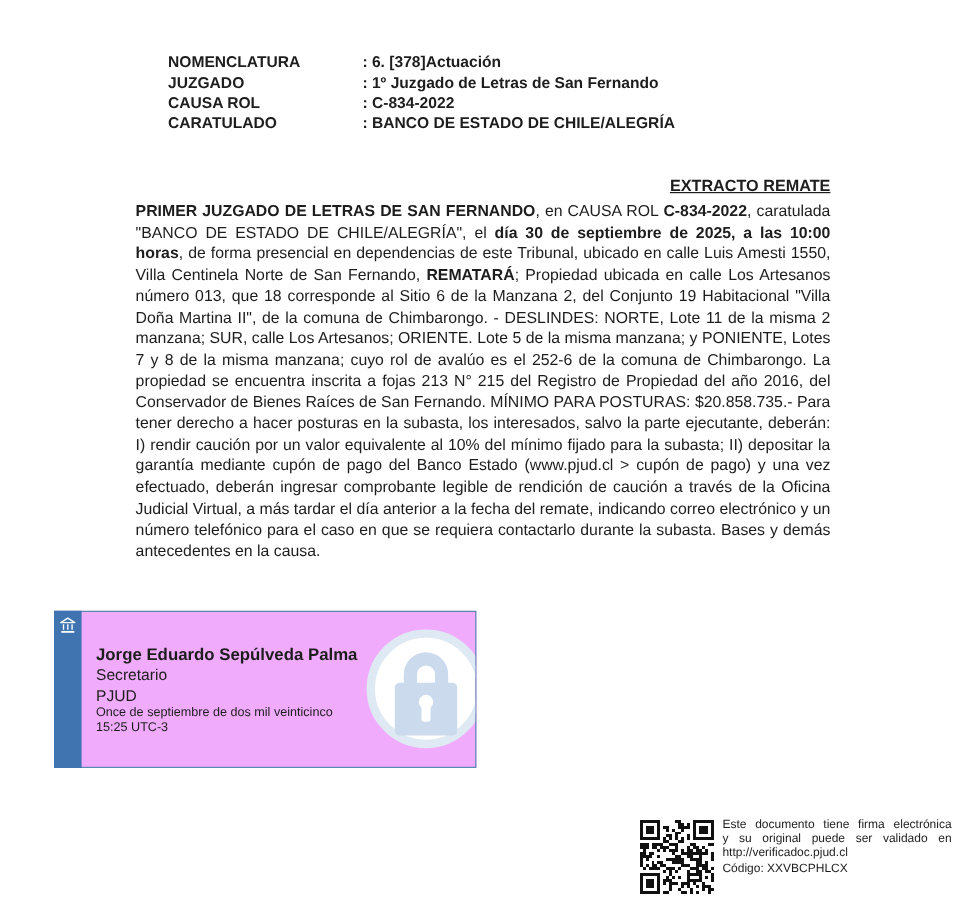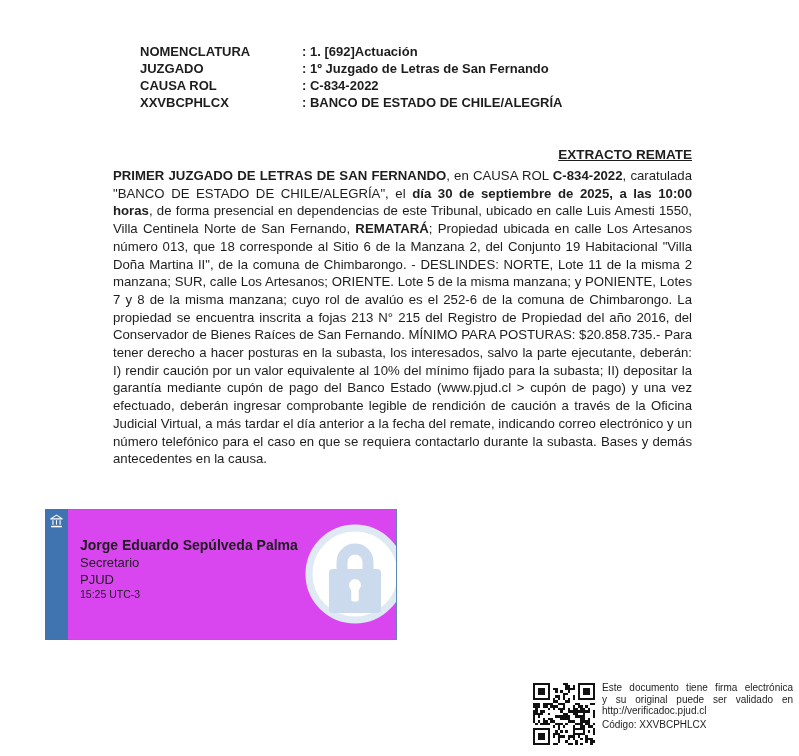--- a/index.html
+++ b/index.html
@@ -23,21 +23,21 @@
     text-decoration: underline; line-height: 17px; margin-bottom: 4px;
   }
   .doc-body {
     font-size: 13.2px; line-height: 17.7px; text-align: justify;
   }
   .doc-body .seg-b { font-weight: bold; margin-top: 40px; }
 
   
   .sig-box {
     position: absolute; left: 45px; top: 509px; width: 352px; height: 131px;
-    border: 1px solid #5c88b4; background: #d946ef;
+    border: 1px solid #5c88b4; background: #f0abfc;
   }
   .sig-bar {
     position: absolute; left: -1px; top: -1px; bottom: -1px; width: 23px;
     display: flex; justify-content: center;
   }
   .sig-bar svg { margin-top: 5px; }
   .sig-content {
     position: absolute; left: 23px; top: 0; right: 0; bottom: 0;
     padding: 26px 0 0 11px; overflow: hidden;
   }
@@ -56,32 +56,32 @@
   .footer-code { margin-top: 2px; font-size: 10px; }
 </style>
 </head>
 <body>
 
 <div>
 
   <div class="header-table">
     <div class="header-row">
       <span class="hlabel">NOMENCLATURA</span>
-      <span class="hvalue">: 1. [692]Actuación</span>
+      <span class="hvalue">: 6. [378]Actuación</span>
     </div>
     <div class="header-row">
       <span class="hlabel">JUZGADO</span>
       <span class="hvalue">: 1º Juzgado de Letras de San Fernando</span>
     </div>
     <div class="header-row">
       <span class="hlabel">CAUSA ROL</span>
       <span class="hvalue">: C-834-2022</span>
     </div>
     <div class="header-row">
-      <span class="hlabel">XXVBCPHLCX</span>
+      <span class="hlabel">CARATULADO</span>
       <span class="hvalue">: BANCO DE ESTADO DE CHILE/ALEGRÍA</span>
     </div>
   </div>
 
   <div class="text-block">
     <div class="doc-title">EXTRACTO REMATE</div>
     <div class="doc-body"><span class="seg-b">PRIMER JUZGADO DE LETRAS DE SAN FERNANDO</span><span>, en CAUSA ROL </span><span class="seg-b">C-834-2022</span><span>, caratulada "BANCO DE ESTADO DE CHILE/ALEGRÍA", el </span><span class="seg-b">día 30 de septiembre de 2025, a las 10:00 horas</span><span>, de forma presencial en dependencias de este Tribunal, ubicado en calle Luis Amesti 1550, Villa Centinela Norte de San Fernando, </span><span class="seg-b">REMATARÁ</span><span>; Propiedad ubicada en calle Los Artesanos número 013, que 18 corresponde al Sitio 6 de la Manzana 2, del Conjunto 19 Habitacional "Villa Doña Martina II", de la comuna de Chimbarongo. - DESLINDES: NORTE, Lote 11 de la misma 2 manzana; SUR, calle Los Artesanos; ORIENTE. Lote 5 de la misma manzana; y PONIENTE, Lotes 7 y 8 de la misma manzana; cuyo rol de avalúo es el 252-6 de la comuna de Chimbarongo. La propiedad se encuentra inscrita a fojas 213 N° 215 del Registro de Propiedad del año 2016, del Conservador de Bienes Raíces de San Fernando. MÍNIMO PARA POSTURAS: $20.858.735.- Para tener derecho a hacer posturas en la subasta, los interesados, salvo la parte ejecutante, deberán: I) rendir caución por un valor equivalente al 10% del mínimo fijado para la subasta; II) depositar la garantía mediante cupón de pago del Banco Estado (www.pjud.cl &gt; cupón de pago) y una vez efectuado, deberán ingresar comprobante legible de rendición de caución a través de la Oficina Judicial Virtual, a más tardar el día anterior a la fecha del remate, indicando correo electrónico y un número telefónico para el caso en que se requiera contactarlo durante la subasta. Bases y demás antecedentes en la causa.</span></div>
   </div>
 
   <div class="sig-box" style="border-color: rgb(92, 136, 180);">
@@ -100,20 +100,21 @@
       <svg class="lock-wm" viewBox="0 0 108 108">
         <circle cx="54" cy="54" r="46" fill="#ffffff" stroke="#dfe9f4" stroke-width="7"></circle>
         <path d="M41,52 L41,42 A13,13 0 0 1 67,42 L67,52" fill="none" stroke="#cbdaec" stroke-width="11"></path>
         <rect x="28" y="49" width="52" height="44" rx="4" fill="#cbdaec"></rect>
         <circle cx="54" cy="65" r="6" fill="#ffffff"></circle>
         <rect x="50.2" y="67" width="7.6" height="14.5" rx="2.5" fill="#ffffff"></rect>
       </svg>
       <div class="sig-name">Jorge Eduardo Sepúlveda Palma</div>
       <div class="sig-role">Secretario</div>
       <div class="sig-org">PJUD</div>
+      <div class="sig-date">Once de septiembre de dos mil veinticinco</div>
       <div class="sig-time">15:25 UTC-3</div>
     </div>
   </div>
 
   <div class="qr">
     <svg id="qr-svg" width="62" height="62" viewBox="0 0 25 25" shape-rendering="crispEdges">
         <rect x="0" y="0" width="1" height="1" fill="#111111"></rect>
         <rect x="1" y="0" width="1" height="1" fill="#111111"></rect>
         <rect x="2" y="0" width="1" height="1" fill="#111111"></rect>
         <rect x="3" y="0" width="1" height="1" fill="#111111"></rect>

